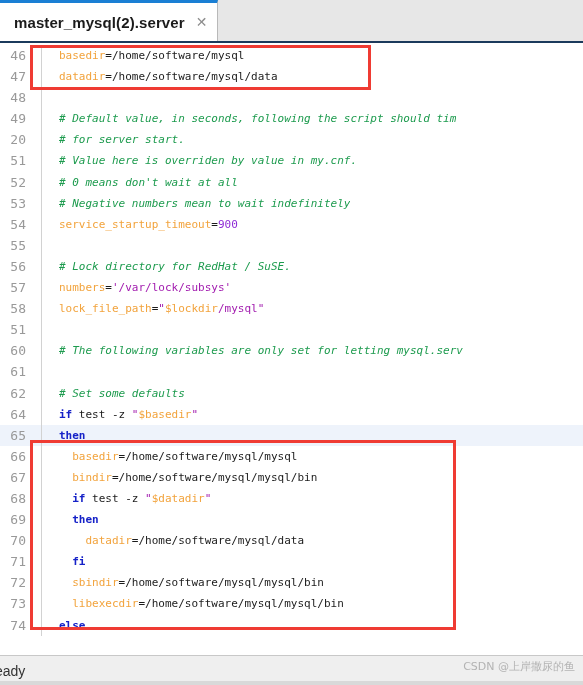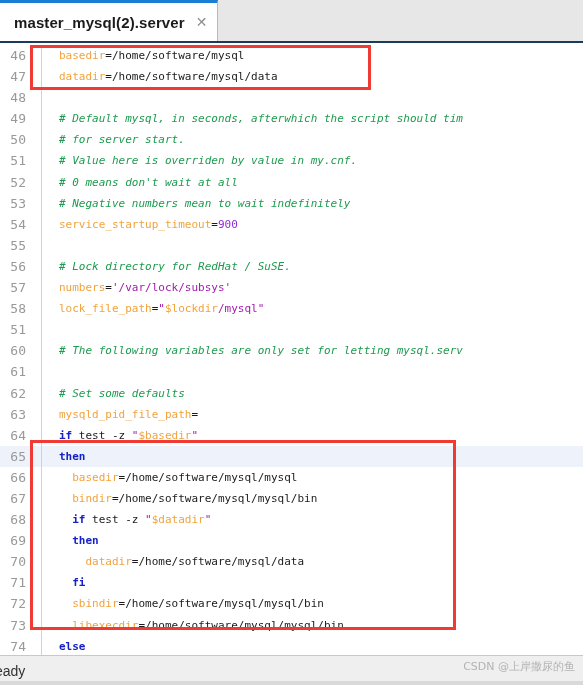--- a/index.html
+++ b/index.html
@@ -150,35 +150,34 @@
       <span class="tab-title">master_mysql(2).server</span>
       <span class="tab-close">✕</span>
     </div>
   </div>
 
   <div class="editor">
     <div class="code-area" id="code-area">
         <div class="line"><div class="gutter">46</div><div class="sep"></div><div class="code"><span class="t-var">basedir</span><span class="t-plain">=/home/software/mysql</span></div></div>
         <div class="line"><div class="gutter">47</div><div class="sep"></div><div class="code"><span class="t-var">datadir</span><span class="t-plain">=/home/software/mysql/data</span></div></div>
         <div class="line"><div class="gutter">48</div><div class="sep"></div><div class="code"></div></div>
-        <div class="line"><div class="gutter">49</div><div class="sep"></div><div class="code"><span class="t-comment"># Default mysql, in seconds, afterwhich the script should tim</span></div></div>
-        <div class="line"><div class="gutter">50</div><div class="sep"></div><div class="code"><span class="t-comment"># for server start.</span></div></div>
+        <div class="line"><div class="gutter">49</div><div class="sep"></div><div class="code"><span class="t-comment"># Default value, in seconds, following the script should tim</span></div></div>
+        <div class="line"><div class="gutter">20</div><div class="sep"></div><div class="code"><span class="t-comment"># for server start.</span></div></div>
         <div class="line"><div class="gutter">51</div><div class="sep"></div><div class="code"><span class="t-comment"># Value here is overriden by value in my.cnf.</span></div></div>
         <div class="line"><div class="gutter">52</div><div class="sep"></div><div class="code"><span class="t-comment"># 0 means don't wait at all</span></div></div>
         <div class="line"><div class="gutter">53</div><div class="sep"></div><div class="code"><span class="t-comment"># Negative numbers mean to wait indefinitely</span></div></div>
         <div class="line"><div class="gutter">54</div><div class="sep"></div><div class="code"><span class="t-var">service_startup_timeout</span><span class="t-plain">=</span><span class="t-num">900</span></div></div>
         <div class="line"><div class="gutter">55</div><div class="sep"></div><div class="code"></div></div>
         <div class="line"><div class="gutter">56</div><div class="sep"></div><div class="code"><span class="t-comment"># Lock directory for RedHat / SuSE.</span></div></div>
         <div class="line"><div class="gutter">57</div><div class="sep"></div><div class="code"><span class="t-var">numbers</span><span class="t-plain">=</span><span class="t-str">'/var/lock/subsys'</span></div></div>
         <div class="line"><div class="gutter">58</div><div class="sep"></div><div class="code"><span class="t-var">lock_file_path</span><span class="t-plain">=</span><span class="t-str">"</span><span class="t-var">$lockdir</span><span class="t-str">/mysql"</span></div></div>
         <div class="line"><div class="gutter">51</div><div class="sep"></div><div class="code"></div></div>
         <div class="line"><div class="gutter">60</div><div class="sep"></div><div class="code"><span class="t-comment"># The following variables are only set for letting mysql.serv</span></div></div>
         <div class="line"><div class="gutter">61</div><div class="sep"></div><div class="code"></div></div>
         <div class="line"><div class="gutter">62</div><div class="sep"></div><div class="code"><span class="t-comment"># Set some defaults</span></div></div>
-        <div class="line"><div class="gutter">63</div><div class="sep"></div><div class="code"><span class="t-var">mysqld_pid_file_path</span><span class="t-plain">=</span></div></div>
         <div class="line"><div class="gutter">64</div><div class="sep"></div><div class="code"><span class="t-kw">if</span><span class="t-plain"> test -z </span><span class="t-str">"</span><span class="t-var">$basedir</span><span class="t-str">"</span></div></div>
         <div class="line current"><div class="gutter">65</div><div class="sep"></div><div class="code"><span class="t-kw">then</span></div></div>
         <div class="line"><div class="gutter">66</div><div class="sep"></div><div class="code"><span class="t-plain">  </span><span class="t-var">basedir</span><span class="t-plain">=/home/software/mysql/mysql</span></div></div>
         <div class="line"><div class="gutter">67</div><div class="sep"></div><div class="code"><span class="t-plain">  </span><span class="t-var">bindir</span><span class="t-plain">=/home/software/mysql/mysql/bin</span></div></div>
         <div class="line"><div class="gutter">68</div><div class="sep"></div><div class="code"><span class="t-plain">  </span><span class="t-kw">if</span><span class="t-plain"> test -z </span><span class="t-str">"</span><span class="t-var">$datadir</span><span class="t-str">"</span></div></div>
         <div class="line"><div class="gutter">69</div><div class="sep"></div><div class="code"><span class="t-plain">  </span><span class="t-kw">then</span></div></div>
         <div class="line"><div class="gutter">70</div><div class="sep"></div><div class="code"><span class="t-plain">    </span><span class="t-var">datadir</span><span class="t-plain">=/home/software/mysql/data</span></div></div>
         <div class="line"><div class="gutter">71</div><div class="sep"></div><div class="code"><span class="t-plain">  </span><span class="t-kw">fi</span></div></div>
         <div class="line"><div class="gutter">72</div><div class="sep"></div><div class="code"><span class="t-plain">  </span><span class="t-var">sbindir</span><span class="t-plain">=/home/software/mysql/mysql/bin</span></div></div>
         <div class="line"><div class="gutter">73</div><div class="sep"></div><div class="code"><span class="t-plain">  </span><span class="t-var">libexecdir</span><span class="t-plain">=/home/software/mysql/mysql/bin</span></div></div>

